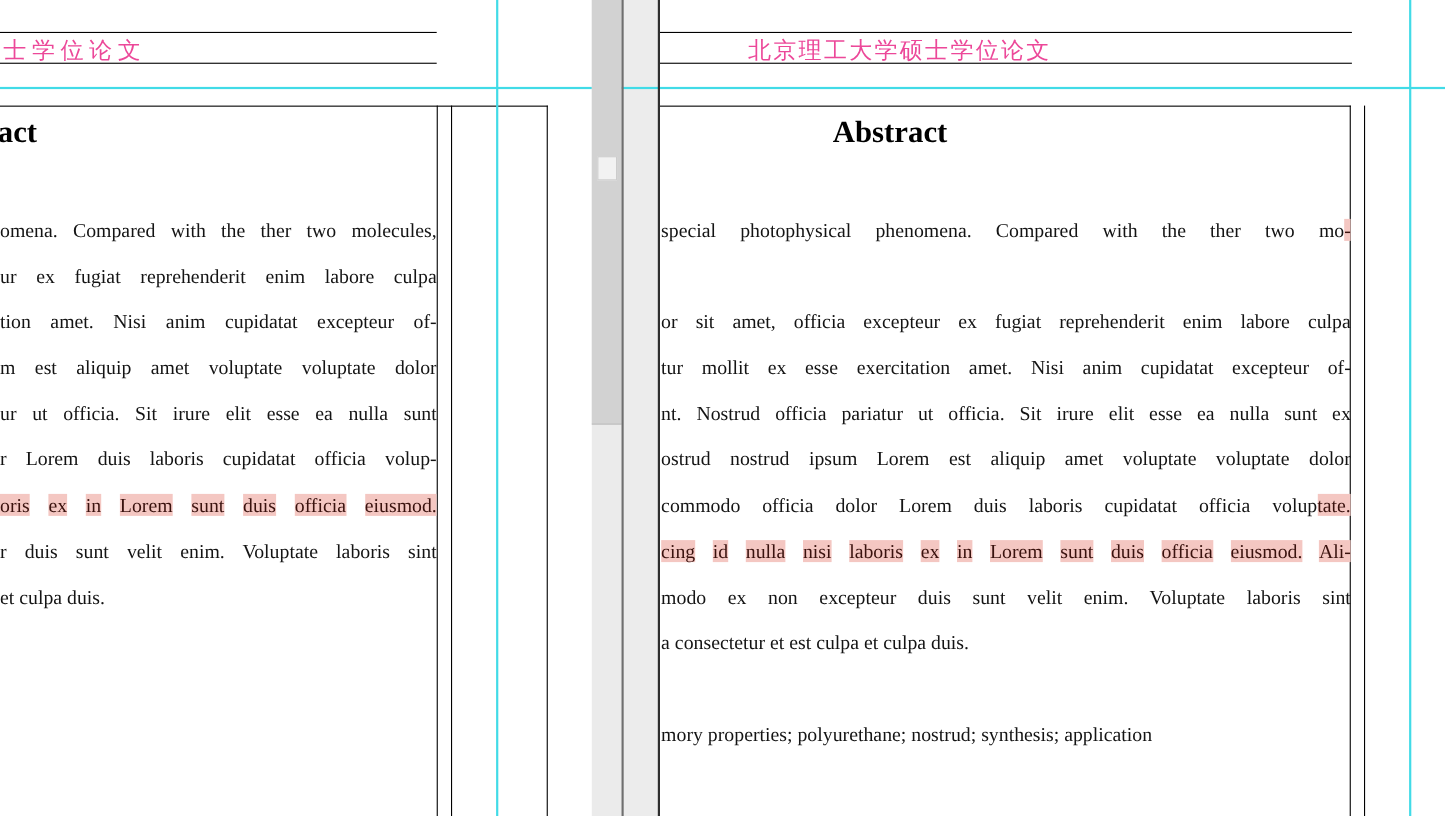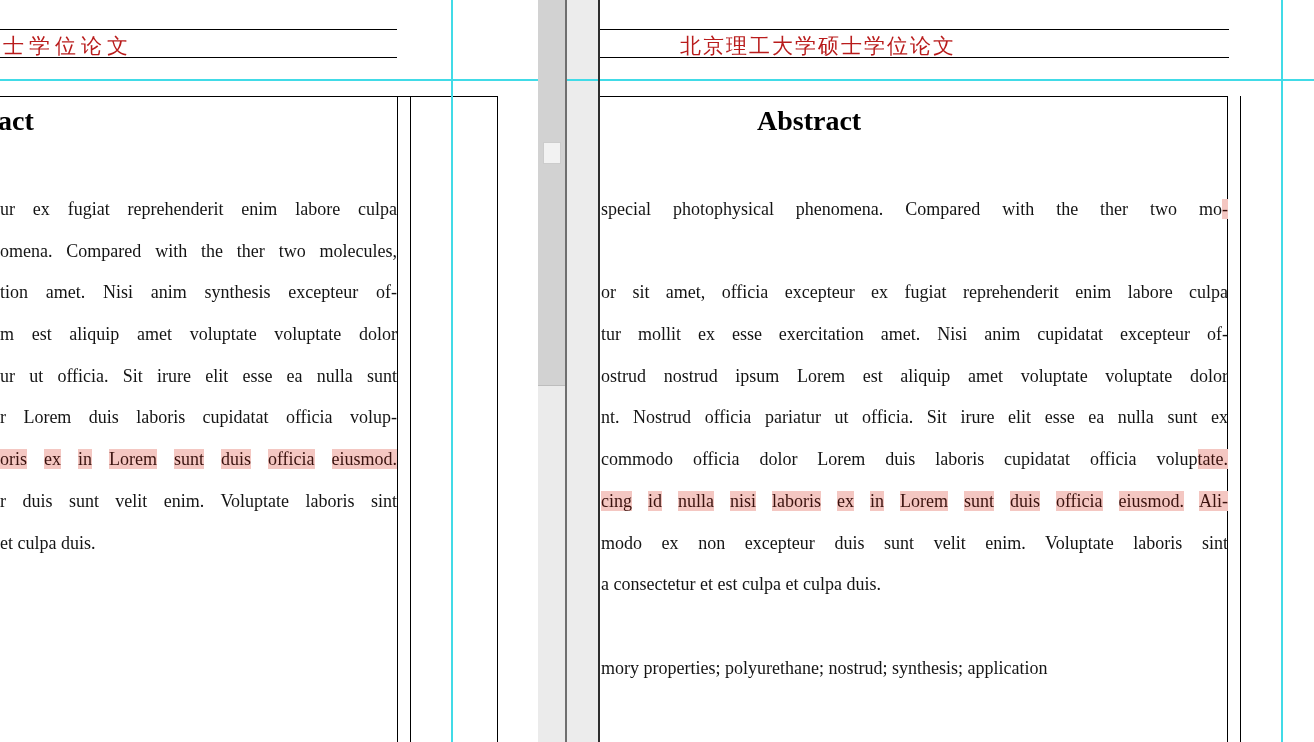--- a/index.html
+++ b/index.html
@@ -10,21 +10,21 @@
   
   .pane{position:absolute;top:0;height:742px;overflow:hidden;background:#fff;z-index:1;}
   .pane-left{left:0;width:538px;}
   .pane-right{left:600px;width:714px;}
 
   
   .hline{position:absolute;height:1px;background:#000;}
   .vline{position:absolute;width:1px;background:#000;top:96px;bottom:0;}
 
   
-  .hdr-text{position:absolute;font-size:21px;color:#b91c1c;white-space:nowrap;}
+  .hdr-text{position:absolute;font-size:21px;color:#ec4899;white-space:nowrap;}
   .pane-left .hdr-text{left:3px;top:32px;letter-spacing:5px;}
   .pane-right .hdr-text{left:80px;top:32px;letter-spacing:2px;}
 
   
   .heading{position:absolute;top:105px;font-weight:bold;font-size:28px;color:#000;white-space:nowrap;}
   .pane-left .heading{left:-2px;}
   .pane-right .heading{left:157px;}
 
   
   .lines{position:absolute;top:189px;color:#141414;font-size:18px;}
@@ -58,23 +58,23 @@
     <div class="hdr-text">士学位论文</div>
     <div class="hline" style="left:0;width:397px;top:57px;"></div>
 
     <div class="hline" style="left:0;width:498px;top:96px;"></div>
     <div class="vline" style="left:397px;"></div>
     <div class="vline" style="left:410px;"></div>
     <div class="vline" style="left:497px;"></div>
 
     <div class="heading">act</div>
     <div class="lines">
+        <div class="line"><span>omena. Compared with the ther two molecules,</span></div>
         <div class="line"><span>ur ex fugiat reprehenderit enim labore culpa</span></div>
-        <div class="line"><span>omena. Compared with the ther two molecules,</span></div>
-        <div class="line"><span>tion amet. Nisi anim synthesis excepteur of-</span></div>
+        <div class="line"><span>tion amet. Nisi anim cupidatat excepteur of-</span></div>
         <div class="line"><span>m est aliquip amet voluptate voluptate dolor</span></div>
         <div class="line"><span>ur ut officia. Sit irure elit esse ea nulla sunt</span></div>
         <div class="line"><span>r Lorem duis laboris cupidatat officia volup-</span></div>
         <div class="line"><span class="hl">oris</span><span> </span><span class="hl">ex</span><span> </span><span class="hl">in</span><span> </span><span class="hl">Lorem</span><span> </span><span class="hl">sunt</span><span> </span><span class="hl">duis</span><span> </span><span class="hl">officia</span><span> </span><span class="hl">eiusmod.</span></div>
         <div class="line"><span>r duis sunt velit enim. Voluptate laboris sint</span></div>
         <div class="line plain"><span>et culpa duis.</span></div>
         <div class="line plain">&nbsp;</div>
       </div>
   </div>
 
@@ -94,22 +94,22 @@
     <div class="hline" style="left:0;width:628px;top:96px;"></div>
     <div class="vline" style="left:627px;"></div>
     <div class="vline" style="left:640px;"></div>
 
     <div class="heading">Abstract</div>
     <div class="lines">
         <div class="line"><span>special photophysical phenomena.  Compared with the ther two mo</span><span class="hl">-</span></div>
         <div class="line plain">&nbsp;</div>
         <div class="line"><span>or sit amet, officia excepteur ex fugiat reprehenderit enim labore culpa</span></div>
         <div class="line"><span>tur mollit ex esse exercitation amet. Nisi anim cupidatat excepteur of-</span></div>
+        <div class="line"><span>nt. Nostrud officia pariatur ut officia. Sit irure elit esse ea nulla sunt ex</span></div>
         <div class="line"><span>ostrud nostrud ipsum Lorem est aliquip amet voluptate voluptate dolor</span></div>
-        <div class="line"><span>nt. Nostrud officia pariatur ut officia. Sit irure elit esse ea nulla sunt ex</span></div>
         <div class="line"><span>commodo officia dolor Lorem duis laboris cupidatat officia volup</span><span class="hl">tate.</span></div>
         <div class="line"><span class="hl">cing</span><span> </span><span class="hl">id</span><span> </span><span class="hl">nulla</span><span> </span><span class="hl">nisi</span><span> </span><span class="hl">laboris</span><span> </span><span class="hl">ex</span><span> </span><span class="hl">in</span><span> </span><span class="hl">Lorem</span><span> </span><span class="hl">sunt</span><span> </span><span class="hl">duis</span><span> </span><span class="hl">officia</span><span> </span><span class="hl">eiusmod.</span><span>  </span><span class="hl">Ali-</span></div>
         <div class="line"><span>modo ex non excepteur duis sunt velit enim.  Voluptate laboris sint</span></div>
         <div class="line plain"><span>a consectetur et est culpa et culpa duis.</span></div>
         <div class="line plain">&nbsp;</div>
         <div class="line plain"><span>mory properties; polyurethane; nostrud; synthesis; application</span></div>
       </div>
   </div>
 
   <div class="guide guide-h"></div>

